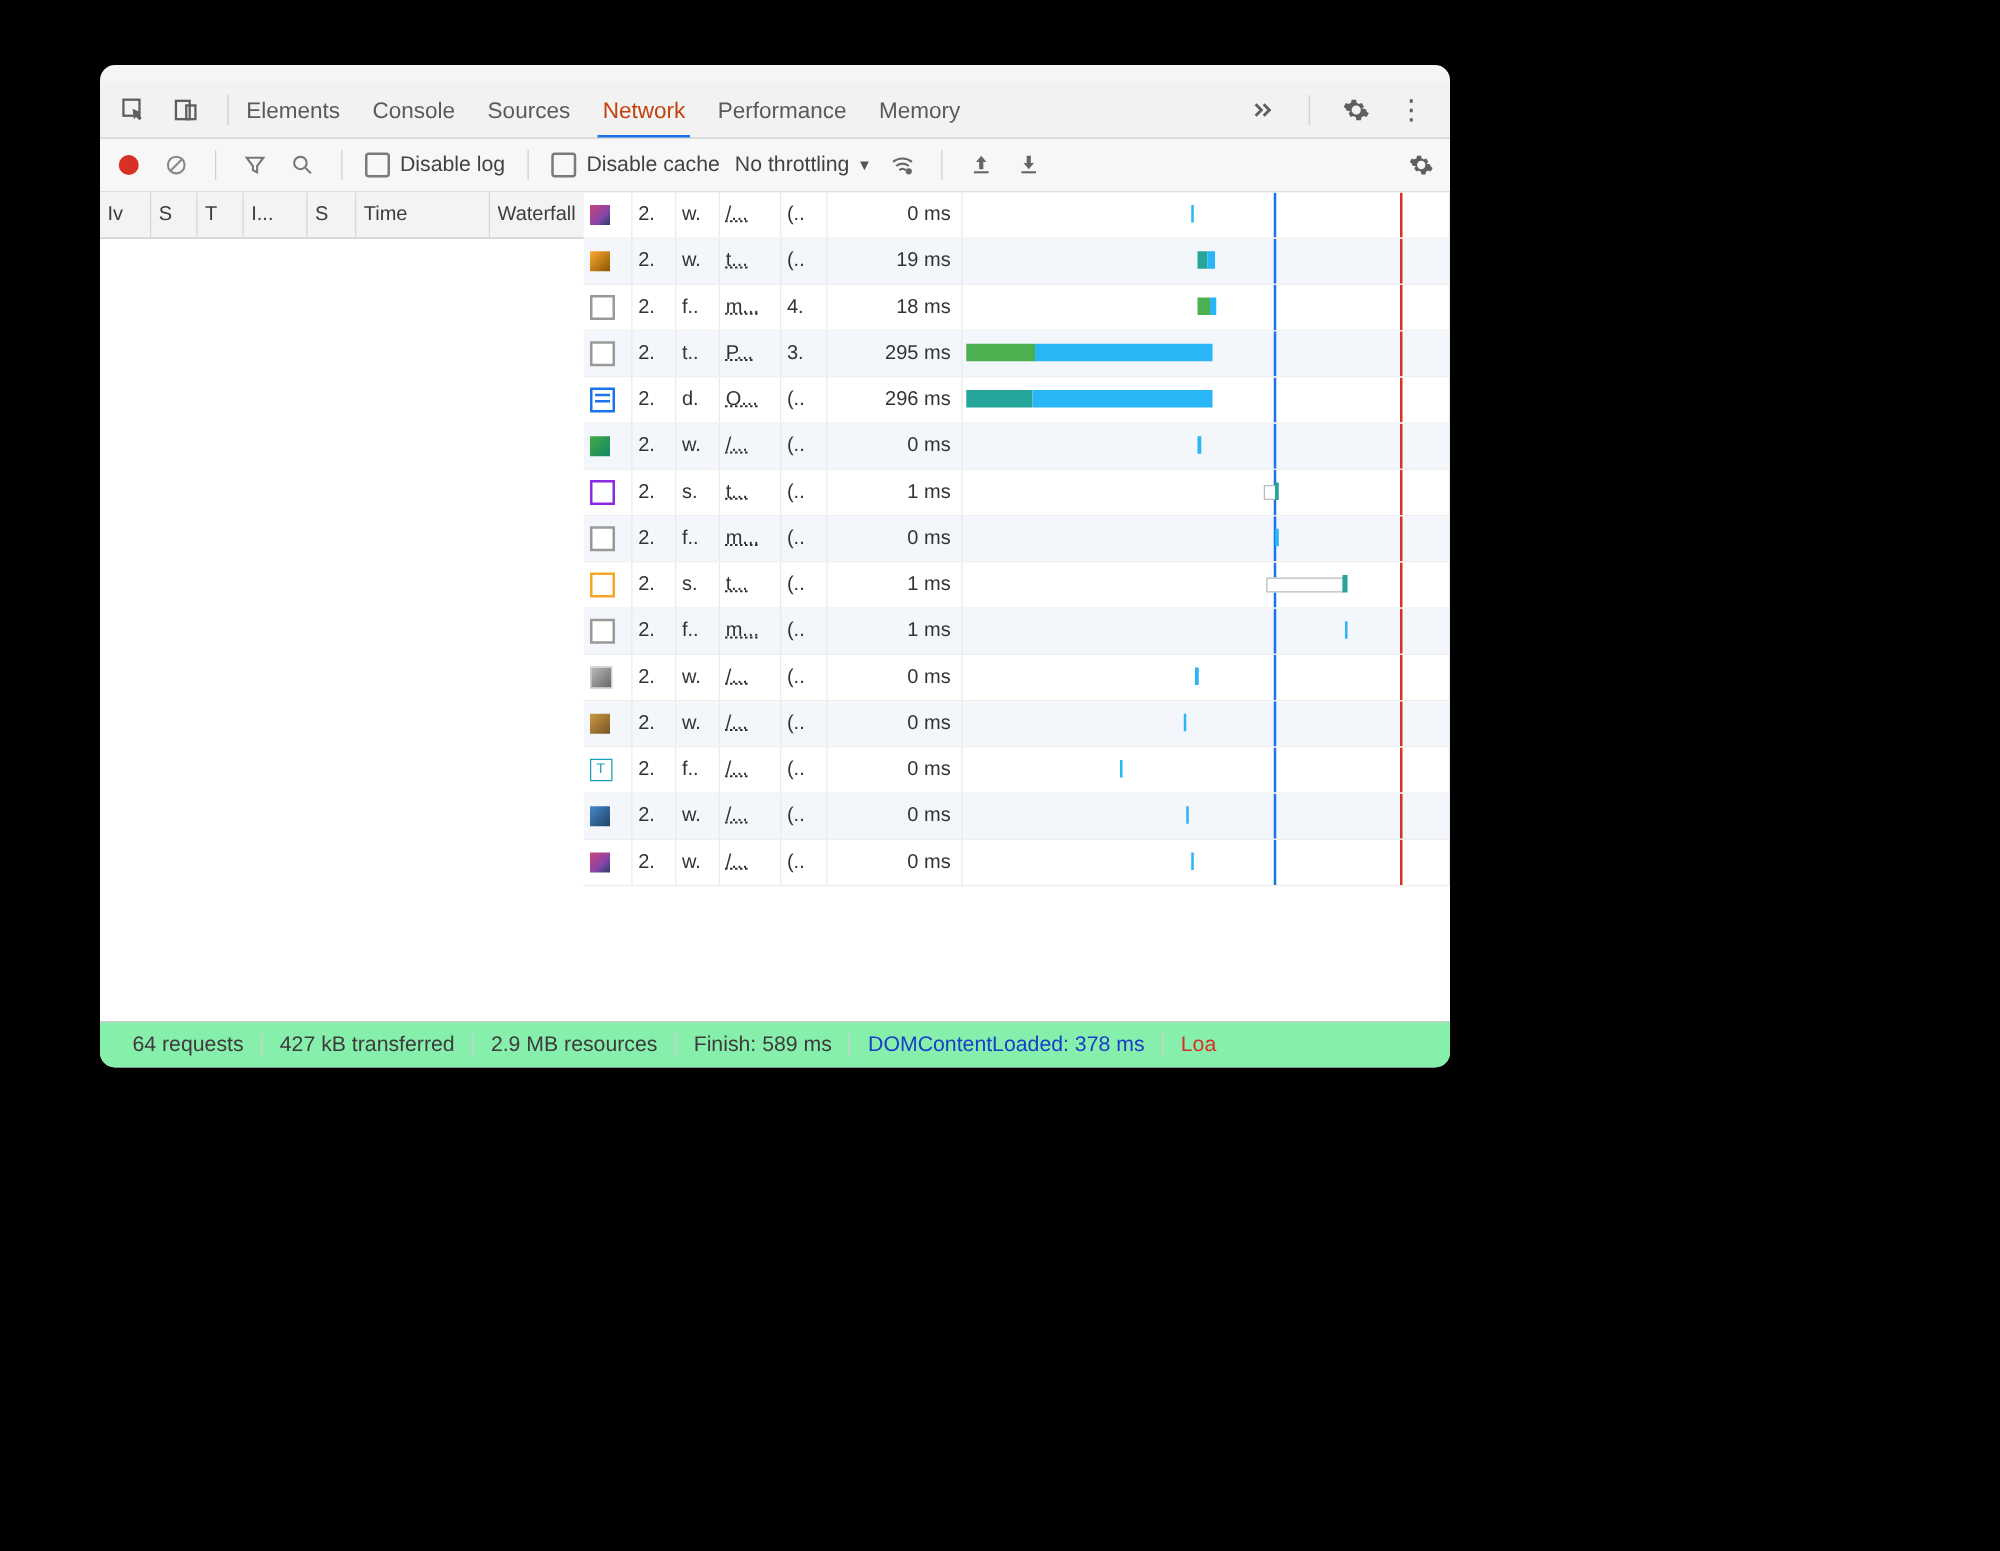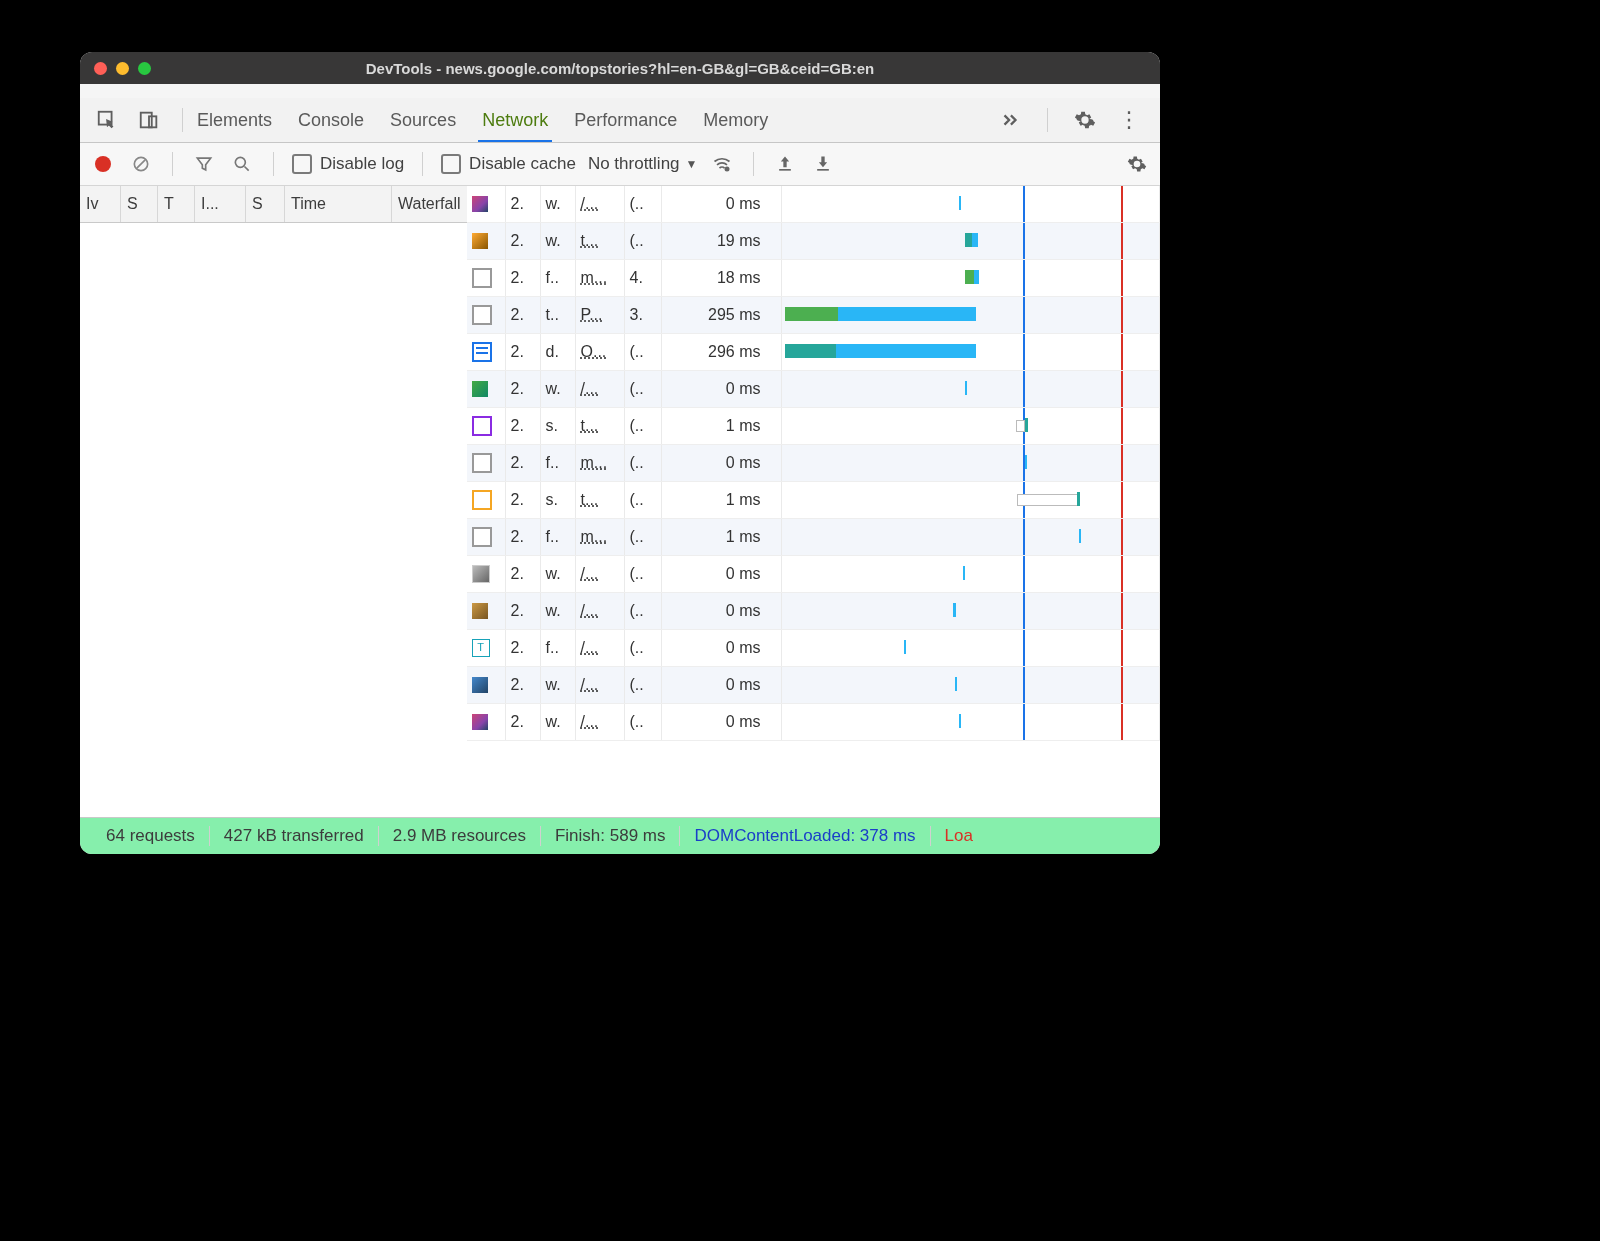--- a/index.html
+++ b/index.html
@@ -13,21 +13,21 @@
 .dot.red { background:#ff5f57; } .dot.yellow { background:#febc2e; } .dot.green { background:#28c840; }
 .title { position:absolute; left:0; right:0; text-align:center; color:#d9d9d9; font-size:15px; font-weight:600; pointer-events:none; }
 
 
 .tabs-row { height:44px; background:#f2f2f2; border-bottom:1px solid #c6c6c6; display:flex; align-items:center; flex:0 0 auto;margin-top:14px; }
 .left-icons { display:flex; align-items:center; gap:16px; padding:0 14px; }
 .icnbtn { width:26px; height:26px; display:flex; align-items:center; justify-content:center; color:#5f5f5f; cursor:pointer; }
 .vsep { width:1px; height:24px; background:#d0d0d0; margin:0 6px; }
 .tabs { display:flex; align-items:stretch; height:100%; gap:26px; margin-left:8px; flex:1; overflow:hidden; }
 .tab { display:flex; align-items:center; color:#5a5a5a; font-size:18px; cursor:pointer; position:relative; white-space:nowrap; }
-.tab.active { color:#4d7c0f; font-weight:500; }
+.tab.active { color:#c2410c; font-weight:500; }
 .tab.active::after { content:""; position:absolute; left:-4px; right:-4px; bottom:-1px; height:3px; background:#1a73e8; }
 .tabs-right { display:flex; align-items:center; gap:18px; padding:0 18px; }
 .tabs-right .icnbtn { font-size:20px; color:#5c5c5c; }
 
 
 .toolbar { height:42px; background:#f7f7f7; border-bottom:1px solid #d5d5d5; display:flex; align-items:center; padding:0 10px; gap:12px; flex:0 0 auto; }
 .rec { width:16px; height:16px; border-radius:50%; background:#d93025; }
 .toolbar .icnbtn svg { width:20px; height:20px; }
 .chk { display:flex; align-items:center; gap:8px; color:#424242; font-size:17px; cursor:pointer; }
 .chk .box { width:16px; height:16px; border:2px solid #7a7a7a; border-radius:3px; }
@@ -39,21 +39,21 @@
 .thead { height:36px; display:flex; border-bottom:1px solid #c9c9c9; background:#f3f3f3; }
 .th { display:flex; align-items:center; font-size:16px; color:#3c3c3c; border-right:1px solid #d7d7d7; padding:0 6px; overflow:hidden; white-space:nowrap; cursor:pointer; }
 .th:last-child { border-right:none; }
 .col-type { width:28px; } .col-s1 { width:24px; } .col-s2 { width:24px; } .col-init { width:38px; } .col-sz { width:26px; }
 .col-time { width:94px; } .col-waterfall { flex:1; }
 .tbody { flex:1; overflow:hidden; }
 .tr { height:36px; display:flex; border-bottom:1px solid #eee; align-items:center; }
 .tr:nth-child(even) { background:#f3f6fb; }
 .tr:nth-child(odd) { background:#fff; }
 .td { border-right:1px solid #eaeaea; height:100%; display:flex; align-items:center; padding:0 5px; font-size:16px; color:#333; overflow:hidden; white-space:nowrap; }
-.td.col-time { justify-content:flex-end; padding-right:20px; }
+.td.col-time { justify-content:flex-end; padding-right:8px; }
 .td.col-waterfall { position:relative; padding:0; }
 .type-ico { width:16px; height:16px; display:inline-block; }
 .ti-img1 { background:linear-gradient(135deg,#c47,#84a 60%,#246); }
 .ti-img2 { background:linear-gradient(135deg,#fa3,#850); }
 .ti-img3 { background:linear-gradient(135deg,#4a4,#186); }
 .ti-img4 { background:linear-gradient(135deg,#bbb,#666); border:1px solid #ccc; }
 .ti-img5 { background:linear-gradient(135deg,#c94,#752); }
 .ti-img6 { background:linear-gradient(135deg,#48c,#246); }
 .ti-box { border:2px solid #999; background:#fff; }
 .ti-doc { border:2px solid #1a73e8; position:relative; }
@@ -75,28 +75,20 @@
 .fitem:last-child { border-right:none; }
 .domload { color:#1a3ec8; }
 .loadred { color:#d93025; }
 </style>
 </head>
 <body>
 
 <div class="stage">
   <div class="window">
 
-    <div class="titlebar">
-      <div class="traffic">
-        <div class="dot red"></div>
-        <div class="dot yellow"></div>
-        <div class="dot green"></div>
-      </div>
-      <div class="title">DevTools - news.google.com/topstories?hl=en-GB&amp;gl=GB&amp;ceid=GB:en</div>
-    </div>
 
     <div class="tabs-row">
       <div class="left-icons">
         <div class="icnbtn">
           <svg viewBox="0 0 24 24" width="22" height="22" fill="none" stroke="#5f5f5f" stroke-width="2">
               <rect x="3" y="3" width="14" height="14"></rect>
               <path d="M11 11 l7 3 -2 2 3 3 -2 2 -3-3 -2 2z" fill="#5f5f5f" stroke="none"></path>
             </svg>
         </div>
         <div class="icnbtn">

